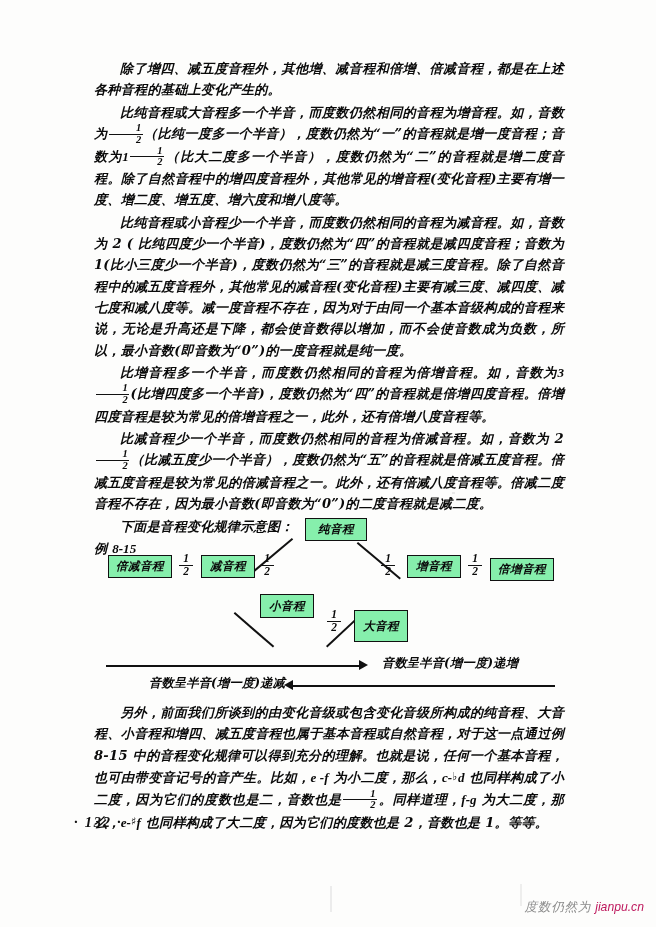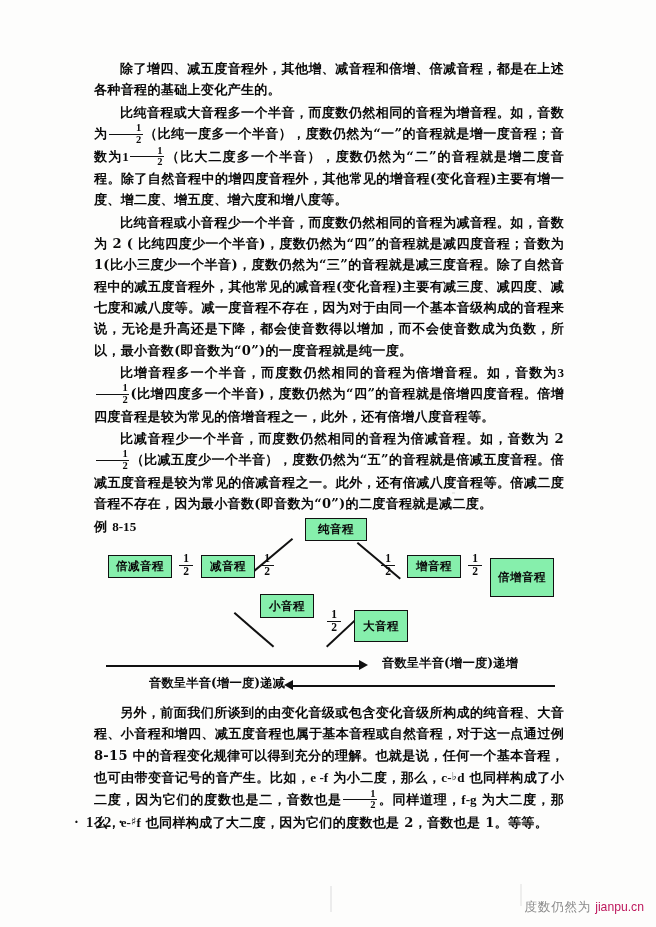--- a/index.html
+++ b/index.html
@@ -14,20 +14,21 @@
     color: #0a0a0a;
     overflow: hidden;
     position: relative;
   }
   .page {
     position: absolute;
     left: 0; top: 0;
     width: 656px;
     height: 927px;
     background: #fdfdfc;
+    font-style: italic;
   }
   .content {
     position: absolute;
     left: 94px;
     top: 58px;
     width: 470px;
   }
   p.para {
     margin: 0 0 1px 0;
     font-size: 13.1px;
@@ -163,20 +164,21 @@
 <body>
 
 <div class="page">
 
   <div class="content">
     <p class="para" id="p1">除了增四、减五度音程外，其他增、减音程和倍增、倍减音程，都是在上述各种音程的基础上变化产生的。</p>
     <p class="para" id="p2">比纯音程或大音程多一个半音，而度数仍然相同的音程为增音程。如，音数为<span class="frac"><span class="num">1</span><span class="den">2</span></span>（比纯一度多一个半音），度数仍然为“一”的音程就是增一度音程；音数为<span class="lat">1</span><span class="frac"><span class="num">1</span><span class="den">2</span></span>（比大二度多一个半音），度数仍然为“二”的音程就是增二度音程。除了自然音程中的增四度音程外，其他常见的增音程(变化音程)主要有增一度、增二度、增五度、增六度和增八度等。</p>
     <p class="para" id="p3">比纯音程或小音程少一个半音，而度数仍然相同的音程为减音程。如，音数为 2 ( 比纯四度少一个半音)，度数仍然为“四”的音程就是减四度音程；音数为 1(比小三度少一个半音)，度数仍然为“三”的音程就是减三度音程。除了自然音程中的减五度音程外，其他常见的减音程(变化音程)主要有减三度、减四度、减七度和减八度等。减一度音程不存在，因为对于由同一个基本音级构成的音程来说，无论是升高还是下降，都会使音数得以增加，而不会使音数成为负数，所以，最小音数(即音数为“0”)的一度音程就是纯一度。</p>
     <p class="para" id="p4">比增音程多一个半音，而度数仍然相同的音程为倍增音程。如，音数为<span class="lat">3</span><span class="frac"><span class="num">1</span><span class="den">2</span></span>(比增四度多一个半音)，度数仍然为“四”的音程就是倍增四度音程。倍增四度音程是较为常见的倍增音程之一，此外，还有倍增八度音程等。</p>
     <p class="para" id="p5">比减音程少一个半音，而度数仍然相同的音程为倍减音程。如，音数为 2<span class="frac"><span class="num">1</span><span class="den">2</span></span>（比减五度少一个半音），度数仍然为“五”的音程就是倍减五度音程。倍减五度音程是较为常见的倍减音程之一。此外，还有倍减八度音程等。倍减二度音程不存在，因为最小音数(即音数为“0”)的二度音程就是减二度。</p>
+    <p class="para" id="p6">下面是音程变化规律示意图：</p>
     <p class="para noindent" id="p7">例 <span class="lat">8-15</span></p>
   </div>
 
   <div class="diagram">
 
     <div class="dline" style="left:155px; top:62px; width:56px; transform:rotate(-40deg);"></div>
     <div class="dline" style="left:141px; top:100px; width:52px; transform:rotate(41deg);"></div>
     <div class="dline" style="left:264px; top:30px; width:56px; transform:rotate(40deg);"></div>
     <div class="dline" style="left:232px; top:134px; width:50px; transform:rotate(-43deg);"></div>
 
@@ -206,21 +208,21 @@
     </div>
 
     <div class="dbox" style="left:313px; top:43px; width:54px; height:23px;">
       <span>增音程</span>
     </div>
     <div class="dfrac" style="left:374px; top:41px; width:14px;">
       <span class="num">1</span>
       <span class="den">2</span>
     </div>
 
-    <div class="dbox" style="left:396px; top:46px; width:64px; height:39px;">
+    <div class="dbox" style="left:396px; top:46px; width:64px; height:23px;">
       <span>倍增音程</span>
     </div>
 
     <div class="dbox" style="left:166px; top:82px; width:54px; height:24px;">
       <span>小音程</span>
     </div>
     <div class="dfrac" style="left:233px; top:97px; width:14px;">
       <span class="num">1</span>
       <span class="den">2</span>
     </div>

